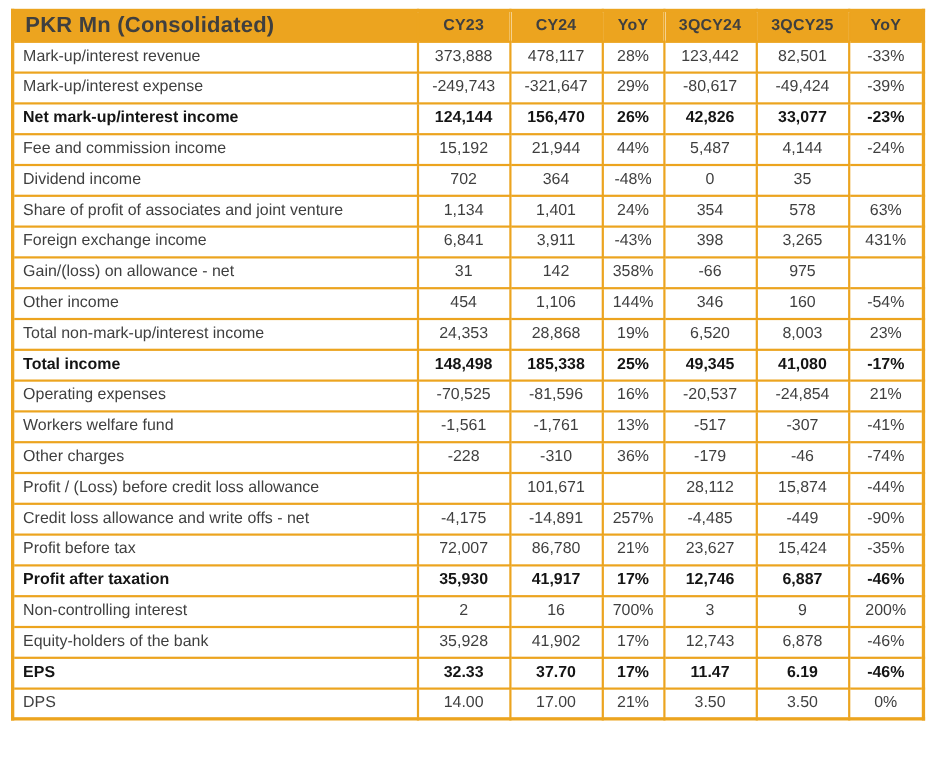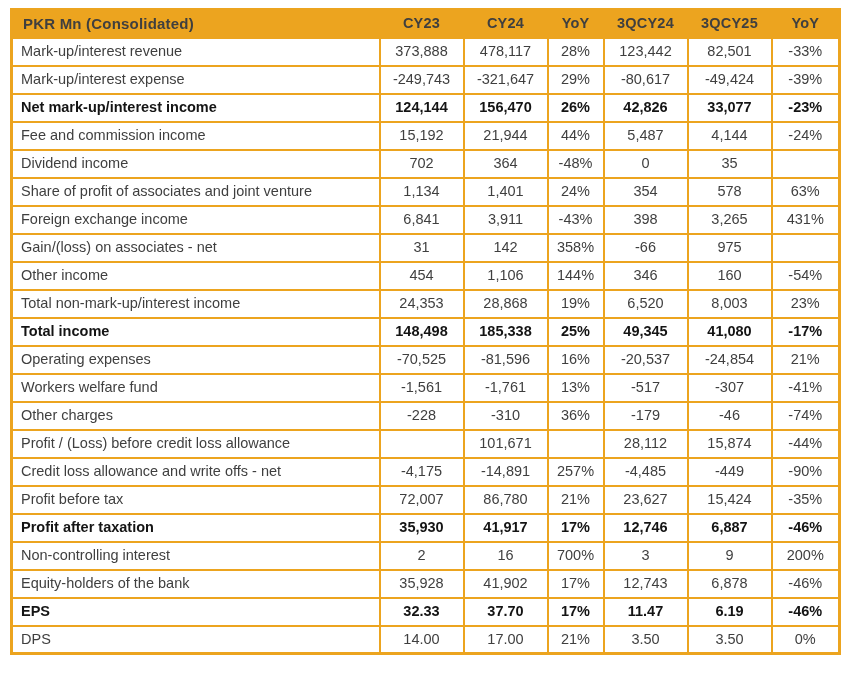--- a/index.html
+++ b/index.html
@@ -38,21 +38,21 @@
     white-space: nowrap;
     overflow: hidden;
   }
   thead th {
     background: var(--accent);
     color: var(--header-text);
     font-weight: bold;
     text-align: center;
     letter-spacing: 0.2px;
   }
-  thead th.label { text-align: left; padding-left: 10px; font-size: 15px; }
+  thead th.label { text-align: left; padding-left: 10px; font-size: 20px; }
   td.label { text-align: left; padding-left: 10px; }
   td.num { text-align: center; }
   tr.bold td {
     font-weight: bold;
     color: var(--bold-text);
   }
 </style>
 </head>
 <body>
 
@@ -136,21 +136,21 @@
         <tr>
           <td class="label">Foreign exchange income</td>
           <td class="num">6,841</td>
           <td class="num">3,911</td>
           <td class="num">-43%</td>
           <td class="num">398</td>
           <td class="num">3,265</td>
           <td class="num">431%</td>
         </tr>
         <tr>
-          <td class="label">Gain/(loss) on associates - net</td>
+          <td class="label">Gain/(loss) on allowance - net</td>
           <td class="num">31</td>
           <td class="num">142</td>
           <td class="num">358%</td>
           <td class="num">-66</td>
           <td class="num">975</td>
           <td class="num"></td>
         </tr>
         <tr>
           <td class="label">Other income</td>
           <td class="num">454</td>

